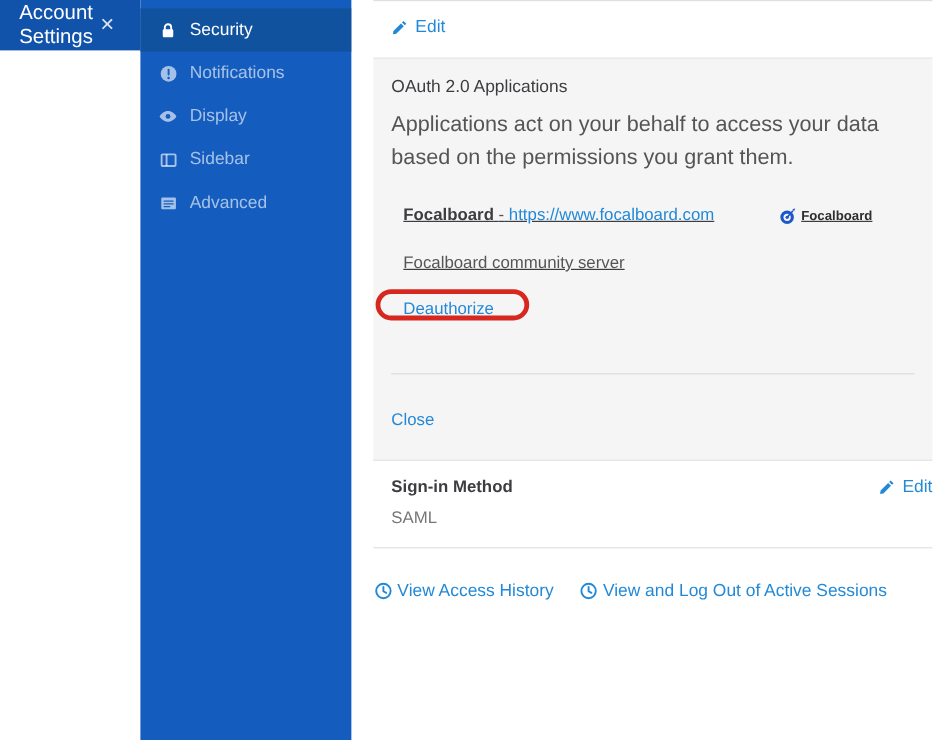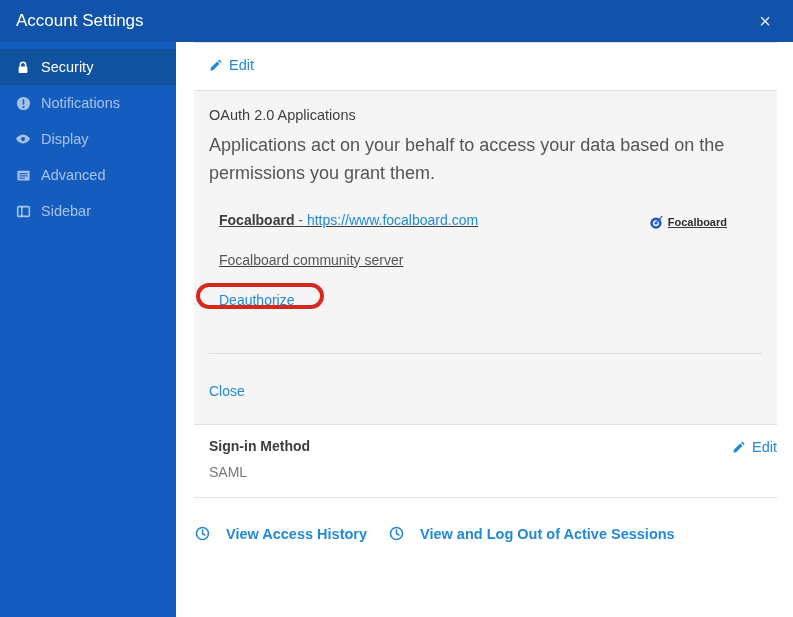--- a/index.html
+++ b/index.html
@@ -9,21 +9,21 @@
     --link:#2389d7;
     --annotation:#d6281f;
   }
   *{box-sizing:border-box;}
   html,body{margin:0;padding:0;}
   body{
     width:793px;height:617px;overflow:hidden;
     font-family:"Liberation Sans",sans-serif;
     background:#fff;color:#3d3c40;
   }
-  .modal{width:793px;height:617px;display:flex;flex-direction:column;}
+  .modal{width:793px;height:617px;display:flex;}
   
   .modal-header{
     flex:0 0 42px;height:42px;background:var(--header-bg);
     display:flex;align-items:center;padding:0 16px;
   }
   .modal-title{color:#fff;font-size:17px;font-weight:400;}
   .close-button{
     margin-left:auto;background:none;border:none;cursor:pointer;
     color:rgba(255,255,255,.85);font-size:20px;line-height:1;padding:2px 6px;
     font-family:"Liberation Sans",sans-serif;
@@ -67,22 +67,22 @@
   .red-oval{
     position:absolute;left:-23px;top:-8px;width:128px;height:26px;
     border:4px solid var(--annotation);border-radius:17px;pointer-events:none;
   }
   .app-logo{display:flex;align-items:center;gap:4px;margin:2px 35px 0 0;
     font-size:11px;font-weight:700;color:#2e2e2e;}
   .box-divider{border-top:1px solid #ddd;margin-top:44px;}
   .close-link{display:inline-block;margin-top:29px;color:var(--link);font-size:14px;text-decoration:none;cursor:pointer;}
   
   .footer-links{display:flex;gap:22px;margin:28px 0 0 1px;}
-  .footer-link{display:inline-flex;align-items:center;gap:16px;color:var(--link);
-    font-size:14.5px;text-decoration:none;cursor:pointer;font-weight:bold;}
+  .footer-link{display:inline-flex;align-items:center;gap:4px;color:var(--link);
+    font-size:14.5px;text-decoration:none;cursor:pointer;}
   svg{display:block;}
 </style>
 </head>
 <body>
 
 <div class="modal">
 
   <div class="modal-header">
     <span class="modal-title">Account Settings</span>
     <button class="close-button">
@@ -113,42 +113,42 @@
         <span>Notifications</span>
       </div>
       <div class="nav-item">
         <span class="icon">
           <svg width="16" height="16" viewBox="0 0 16 16">
             <path d="M8 3.6C4.9 3.6 2.2 5.9 1 8c1.2 2.1 3.9 4.4 7 4.4S13.8 10.1 15 8c-1.2-2.1-3.9-4.4-7-4.4z" fill="currentColor"></path>
             <circle cx="8" cy="8" r="2" fill="var(--sidebar-bg)"></circle>
           </svg>
         </span>
         <span>Display</span>
+      </div>
+      <div class="nav-item">
+        <span class="icon">
+          <svg width="15" height="15" viewBox="0 0 16 16">
+            <rect x="1.8" y="2.8" width="12.4" height="10.4" rx="1" fill="none" stroke="currentColor" stroke-width="1.7"></rect>
+            <line x1="6.2" y1="2.8" x2="6.2" y2="13.2" stroke="currentColor" stroke-width="1.7"></line>
+          </svg>
+        </span>
+        <span>Sidebar</span>
       </div>
       <div class="nav-item">
         <span class="icon">
           <svg width="15" height="15" viewBox="0 0 16 16">
             <rect x="1.5" y="2.8" width="13" height="10.4" rx="1" fill="currentColor"></rect>
             <g stroke="var(--sidebar-bg)" stroke-width="1.2">
               <line x1="3.6" y1="6" x2="12.4" y2="6"></line>
               <line x1="3.6" y1="8.4" x2="12.4" y2="8.4"></line>
               <line x1="3.6" y1="10.8" x2="9.5" y2="10.8"></line>
             </g>
           </svg>
         </span>
         <span>Advanced</span>
-      </div>
-      <div class="nav-item">
-        <span class="icon">
-          <svg width="15" height="15" viewBox="0 0 16 16">
-            <rect x="1.8" y="2.8" width="12.4" height="10.4" rx="1" fill="none" stroke="currentColor" stroke-width="1.7"></rect>
-            <line x1="6.2" y1="2.8" x2="6.2" y2="13.2" stroke="currentColor" stroke-width="1.7"></line>
-          </svg>
-        </span>
-        <span>Sidebar</span>
       </div>
     </nav>
 
     <main class="content">
       <div class="divider"></div>
 
       <section class="section-row">
         <a class="edit-link">
           <span>
             <svg width="14" height="14" viewBox="0 0 16 16">

